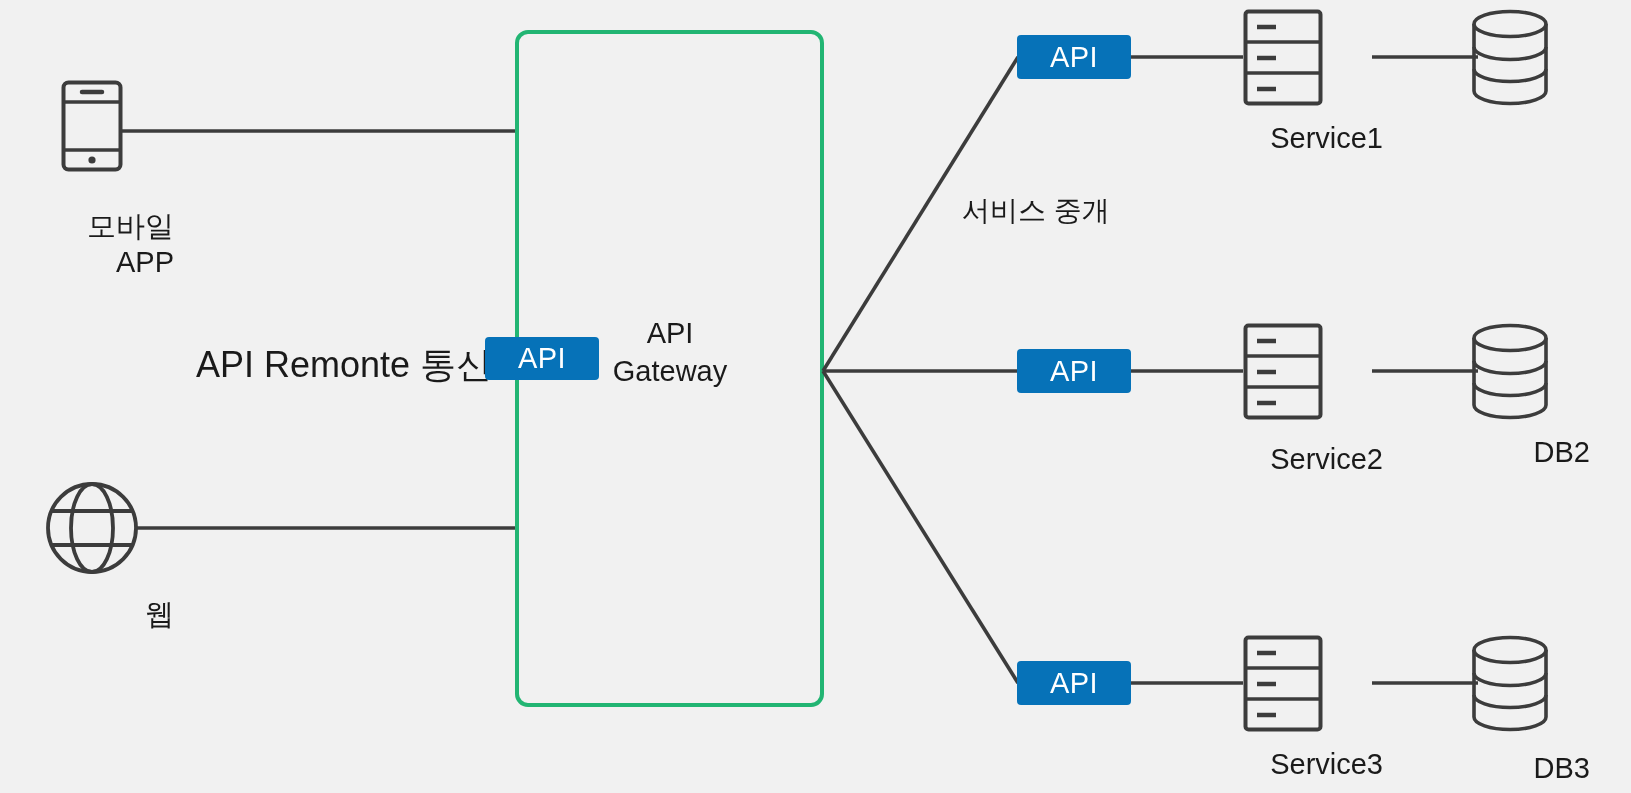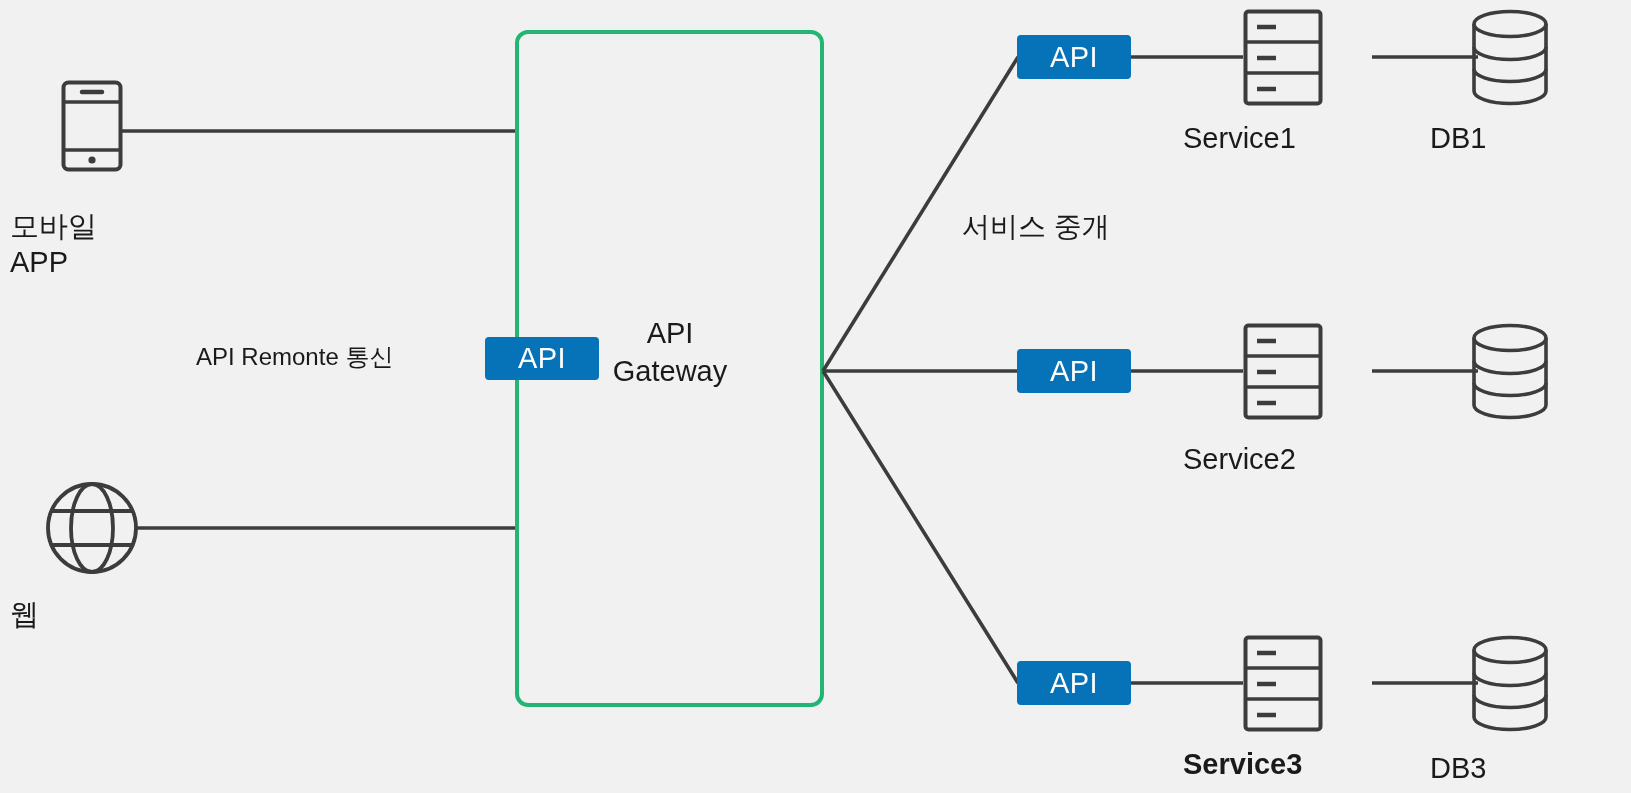--- a/index.html
+++ b/index.html
@@ -22,21 +22,21 @@
     left: 0;
     top: 0;
     width: 1631px;
     height: 793px;
   }
   .node-label {
     position: absolute;
     color: #1a1a1a;
     font-size: 29px;
     line-height: 36px;
-    text-align: left;
+    text-align: right;
     white-space: pre-line;
     letter-spacing: 0px;
   }
   .api-chip {
     position: absolute;
     background: #0672b8;
     color: #ffffff;
     border-radius: 4px;
     font-size: 29px;
     display: flex;
@@ -50,26 +50,25 @@
     font-size: 29px;
     line-height: 38px;
     text-align: center;
     white-space: pre-line;
   }
   .annot {
     position: absolute;
     color: #1a1a1a;
     font-size: 28px;
     white-space: nowrap;
-    margin-top: 16px;
   }
   .remote-label {
     position: absolute;
     color: #1a1a1a;
-    font-size: 24px;
+    font-size: 36px;
     white-space: nowrap;
   }
   .icon-box {
     position: absolute;
   }
   .icon-box svg { display: block; }
 </style>
 </head>
 <body>
 
@@ -149,21 +148,20 @@
   <div class="icon-box" style="left:1470px; top:9px;">
     <svg width="80" height="97" viewBox="0 0 80 97" xmlns="http://www.w3.org/2000/svg">
       <path d="M4 15 L4 82" fill="none" stroke="#3c3c3c" stroke-width="3.6"></path>
       <path d="M76 15 L76 82" fill="none" stroke="#3c3c3c" stroke-width="3.6"></path>
       <ellipse cx="40" cy="15" rx="36" ry="12.5" fill="#f1f1f1" stroke="#3c3c3c" stroke-width="3.6"></ellipse>
       <path d="M4 38 A36 12.5 0 0 0 76 38" fill="none" stroke="#3c3c3c" stroke-width="3.6"></path>
       <path d="M4 60 A36 12.5 0 0 0 76 60" fill="none" stroke="#3c3c3c" stroke-width="3.6"></path>
       <path d="M4 82 A36 12.5 0 0 0 76 82" fill="none" stroke="#3c3c3c" stroke-width="3.6"></path>
     </svg>
   </div>
-  <div class="node-label" style="left:1430px; top:120px; width:160px;">DB1</div>
 
   <div class="api-chip" style="left:1017px; top:349px; width:114px; height:44px;">API</div>
 
   <div class="icon-box" style="left:1243px; top:323px;">
     <svg width="80" height="97" viewBox="0 0 80 97" xmlns="http://www.w3.org/2000/svg">
       <rect x="2.5" y="2.5" width="75" height="92" rx="3" ry="3" fill="#f1f1f1" stroke="#3c3c3c" stroke-width="4"></rect>
       <line x1="2.5" y1="33" x2="77.5" y2="33" stroke="#3c3c3c" stroke-width="3.5"></line>
       <line x1="2.5" y1="64" x2="77.5" y2="64" stroke="#3c3c3c" stroke-width="3.5"></line>
       <line x1="14" y1="18" x2="33" y2="18" stroke="#3c3c3c" stroke-width="4.5"></line>
       <line x1="14" y1="49" x2="33" y2="49" stroke="#3c3c3c" stroke-width="4.5"></line>
@@ -175,34 +173,35 @@
   <div class="icon-box" style="left:1470px; top:323px;">
     <svg width="80" height="97" viewBox="0 0 80 97" xmlns="http://www.w3.org/2000/svg">
       <path d="M4 15 L4 82" fill="none" stroke="#3c3c3c" stroke-width="3.6"></path>
       <path d="M76 15 L76 82" fill="none" stroke="#3c3c3c" stroke-width="3.6"></path>
       <ellipse cx="40" cy="15" rx="36" ry="12.5" fill="#f1f1f1" stroke="#3c3c3c" stroke-width="3.6"></ellipse>
       <path d="M4 38 A36 12.5 0 0 0 76 38" fill="none" stroke="#3c3c3c" stroke-width="3.6"></path>
       <path d="M4 60 A36 12.5 0 0 0 76 60" fill="none" stroke="#3c3c3c" stroke-width="3.6"></path>
       <path d="M4 82 A36 12.5 0 0 0 76 82" fill="none" stroke="#3c3c3c" stroke-width="3.6"></path>
     </svg>
   </div>
+  <div class="node-label" style="left:1430px; top:434px; width:160px;">DB2</div>
 
   <div class="api-chip" style="left:1017px; top:661px; width:114px; height:44px;">API</div>
 
   <div class="icon-box" style="left:1243px; top:635px;">
     <svg width="80" height="97" viewBox="0 0 80 97" xmlns="http://www.w3.org/2000/svg">
       <rect x="2.5" y="2.5" width="75" height="92" rx="3" ry="3" fill="#f1f1f1" stroke="#3c3c3c" stroke-width="4"></rect>
       <line x1="2.5" y1="33" x2="77.5" y2="33" stroke="#3c3c3c" stroke-width="3.5"></line>
       <line x1="2.5" y1="64" x2="77.5" y2="64" stroke="#3c3c3c" stroke-width="3.5"></line>
       <line x1="14" y1="18" x2="33" y2="18" stroke="#3c3c3c" stroke-width="4.5"></line>
       <line x1="14" y1="49" x2="33" y2="49" stroke="#3c3c3c" stroke-width="4.5"></line>
       <line x1="14" y1="80" x2="33" y2="80" stroke="#3c3c3c" stroke-width="4.5"></line>
     </svg>
   </div>
-  <div class="node-label" style="left:1183px; top:746px; width:200px;font-weight:bold;">Service3</div>
+  <div class="node-label" style="left:1183px; top:746px; width:200px;">Service3</div>
 
   <div class="icon-box" style="left:1470px; top:635px;">
     <svg width="80" height="97" viewBox="0 0 80 97" xmlns="http://www.w3.org/2000/svg">
       <path d="M4 15 L4 82" fill="none" stroke="#3c3c3c" stroke-width="3.6"></path>
       <path d="M76 15 L76 82" fill="none" stroke="#3c3c3c" stroke-width="3.6"></path>
       <ellipse cx="40" cy="15" rx="36" ry="12.5" fill="#f1f1f1" stroke="#3c3c3c" stroke-width="3.6"></ellipse>
       <path d="M4 38 A36 12.5 0 0 0 76 38" fill="none" stroke="#3c3c3c" stroke-width="3.6"></path>
       <path d="M4 60 A36 12.5 0 0 0 76 60" fill="none" stroke="#3c3c3c" stroke-width="3.6"></path>
       <path d="M4 82 A36 12.5 0 0 0 76 82" fill="none" stroke="#3c3c3c" stroke-width="3.6"></path>
     </svg>

